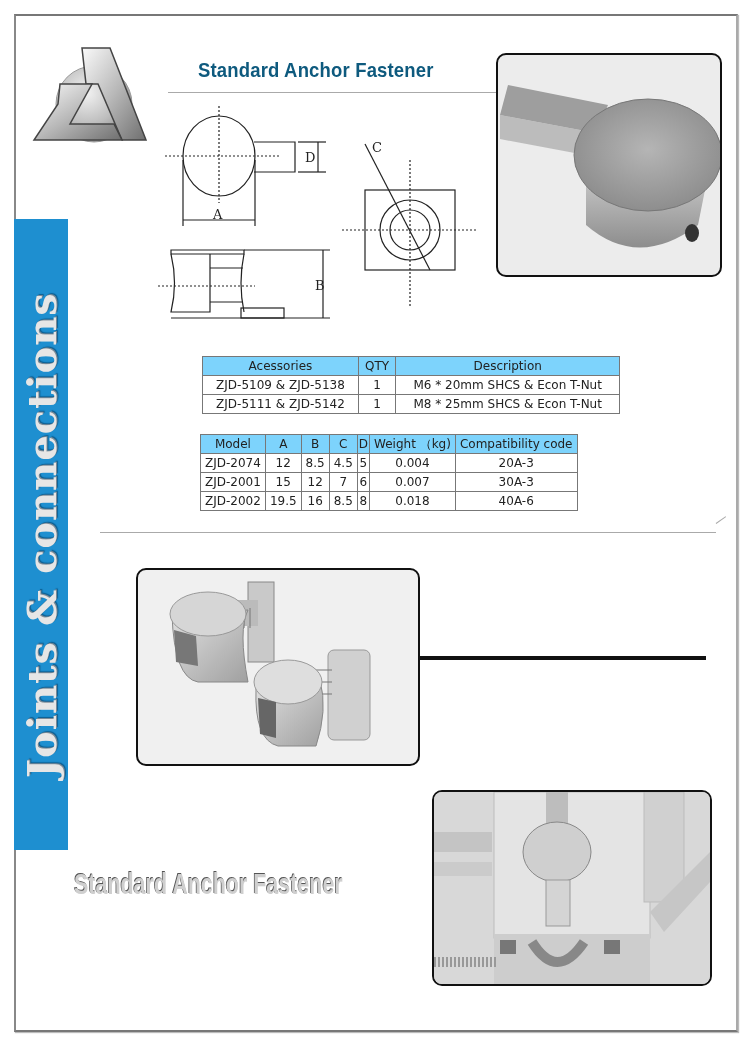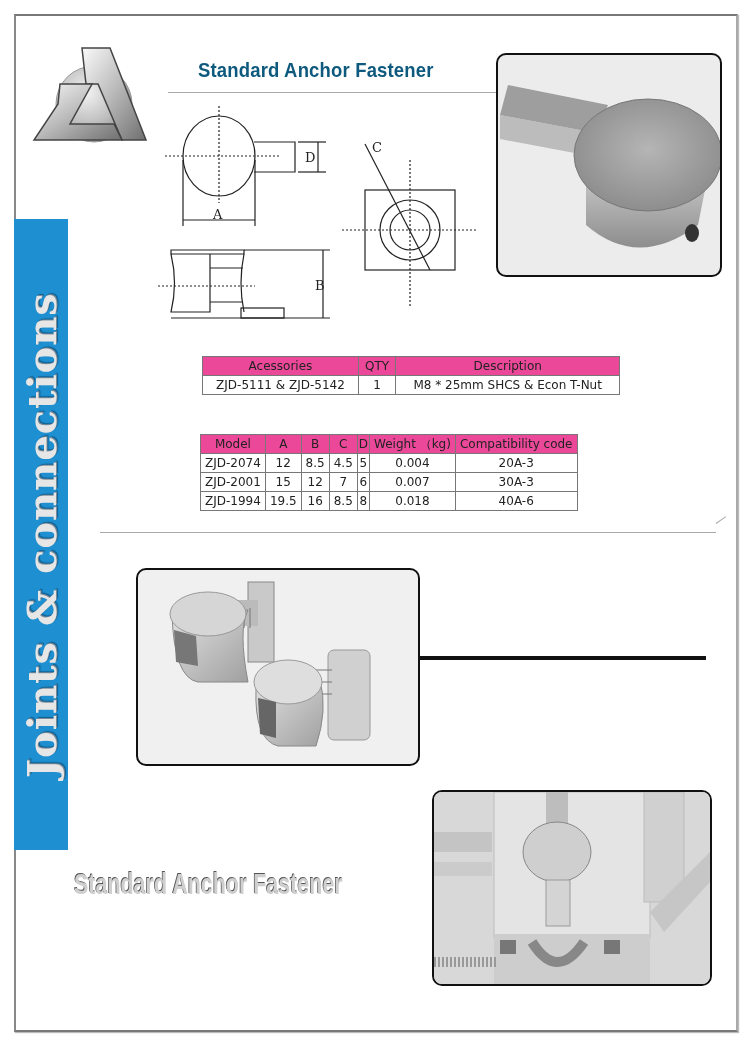--- a/index.html
+++ b/index.html
@@ -13,21 +13,21 @@
   .photo1{left:496px;top:53px;width:222px;height:220px;}
   .photo2{left:136px;top:568px;width:280px;height:194px;background:#f0f0f0;}
   .photo3{left:432px;top:790px;width:276px;height:192px;background:#dcdcdc;}
   .connector-line{position:absolute;left:418px;top:656px;width:288px;height:4px;background:#111;}
   .sep{position:absolute;left:100px;top:532px;width:616px;height:1px;background:#aaa;}
   .sep-diag{position:absolute;left:716px;top:523px;width:12px;height:1px;background:#aaa;transform:rotate(-35deg);transform-origin:left center;}
   .sidebar{position:absolute;left:14px;top:219px;width:54px;height:631px;background:#1e8fd0;}
   .sidebar-text{position:absolute;left:41px;top:535px;white-space:nowrap;transform:translate(-50%,-50%) rotate(-90deg);font-family:"DejaVu Serif",serif;font-weight:bold;font-size:40px;color:#e6e6e6;text-shadow:1px 1px 0 #7a8a96,2px 2px 1px #0d5f92;letter-spacing:1px;}
   table{border-collapse:collapse;position:absolute;font-family:"DejaVu Sans",sans-serif;font-size:12px;}
   td,th{border:1px solid #777;padding:0 4px;text-align:center;font-weight:normal;height:18px;white-space:nowrap;}
-  th{background:#ec4899;}
+  th{background:#7dd3fc;}
   .t1{left:202px;top:356px;width:418px;}
   .t2{left:200px;top:434px;width:330px;}
   .caption{position:absolute;left:74px;top:868px;font-family:"Liberation Sans",sans-serif;font-weight:bold;font-size:29px;color:#cfcfcf;transform:scaleX(0.74);transform-origin:left center;text-shadow:-1px -1px 0 #555,1px 1px 0 #fff;letter-spacing:0;}
 </style>
 </head>
 <body>
 
 <div class="frame"></div>
 
 <svg class="logo" viewBox="0 0 120 110">
@@ -107,20 +107,25 @@
 </div>
 
 <table class="t1">
   <tbody>
       <tr>
     <th>Acessories</th>
     <th>QTY</th>
     <th>Description</th>
   </tr>
   <tr>
+    <td>ZJD-5109 &amp; ZJD-5138</td>
+    <td>1</td>
+    <td>M6 * 20mm SHCS &amp; Econ T-Nut</td>
+  </tr>
+  <tr>
     <td>ZJD-5111 &amp; ZJD-5142</td>
     <td>1</td>
     <td>M8 * 25mm SHCS &amp; Econ T-Nut</td>
   </tr>
 </tbody>
   </table>
 
 <table class="t2">
   <tbody>
       <tr>
@@ -144,21 +149,21 @@
   <tr>
     <td>ZJD-2001</td>
     <td>15</td>
     <td>12</td>
     <td>7</td>
     <td style="padding:0 1px">6</td>
     <td>0.007</td>
     <td>30A-3</td>
   </tr>
   <tr>
-    <td>ZJD-1994</td>
+    <td>ZJD-2002</td>
     <td>19.5</td>
     <td>16</td>
     <td>8.5</td>
     <td style="padding:0 1px">8</td>
     <td>0.018</td>
     <td>40A-6</td>
   </tr>
 </tbody>
   </table>
 

